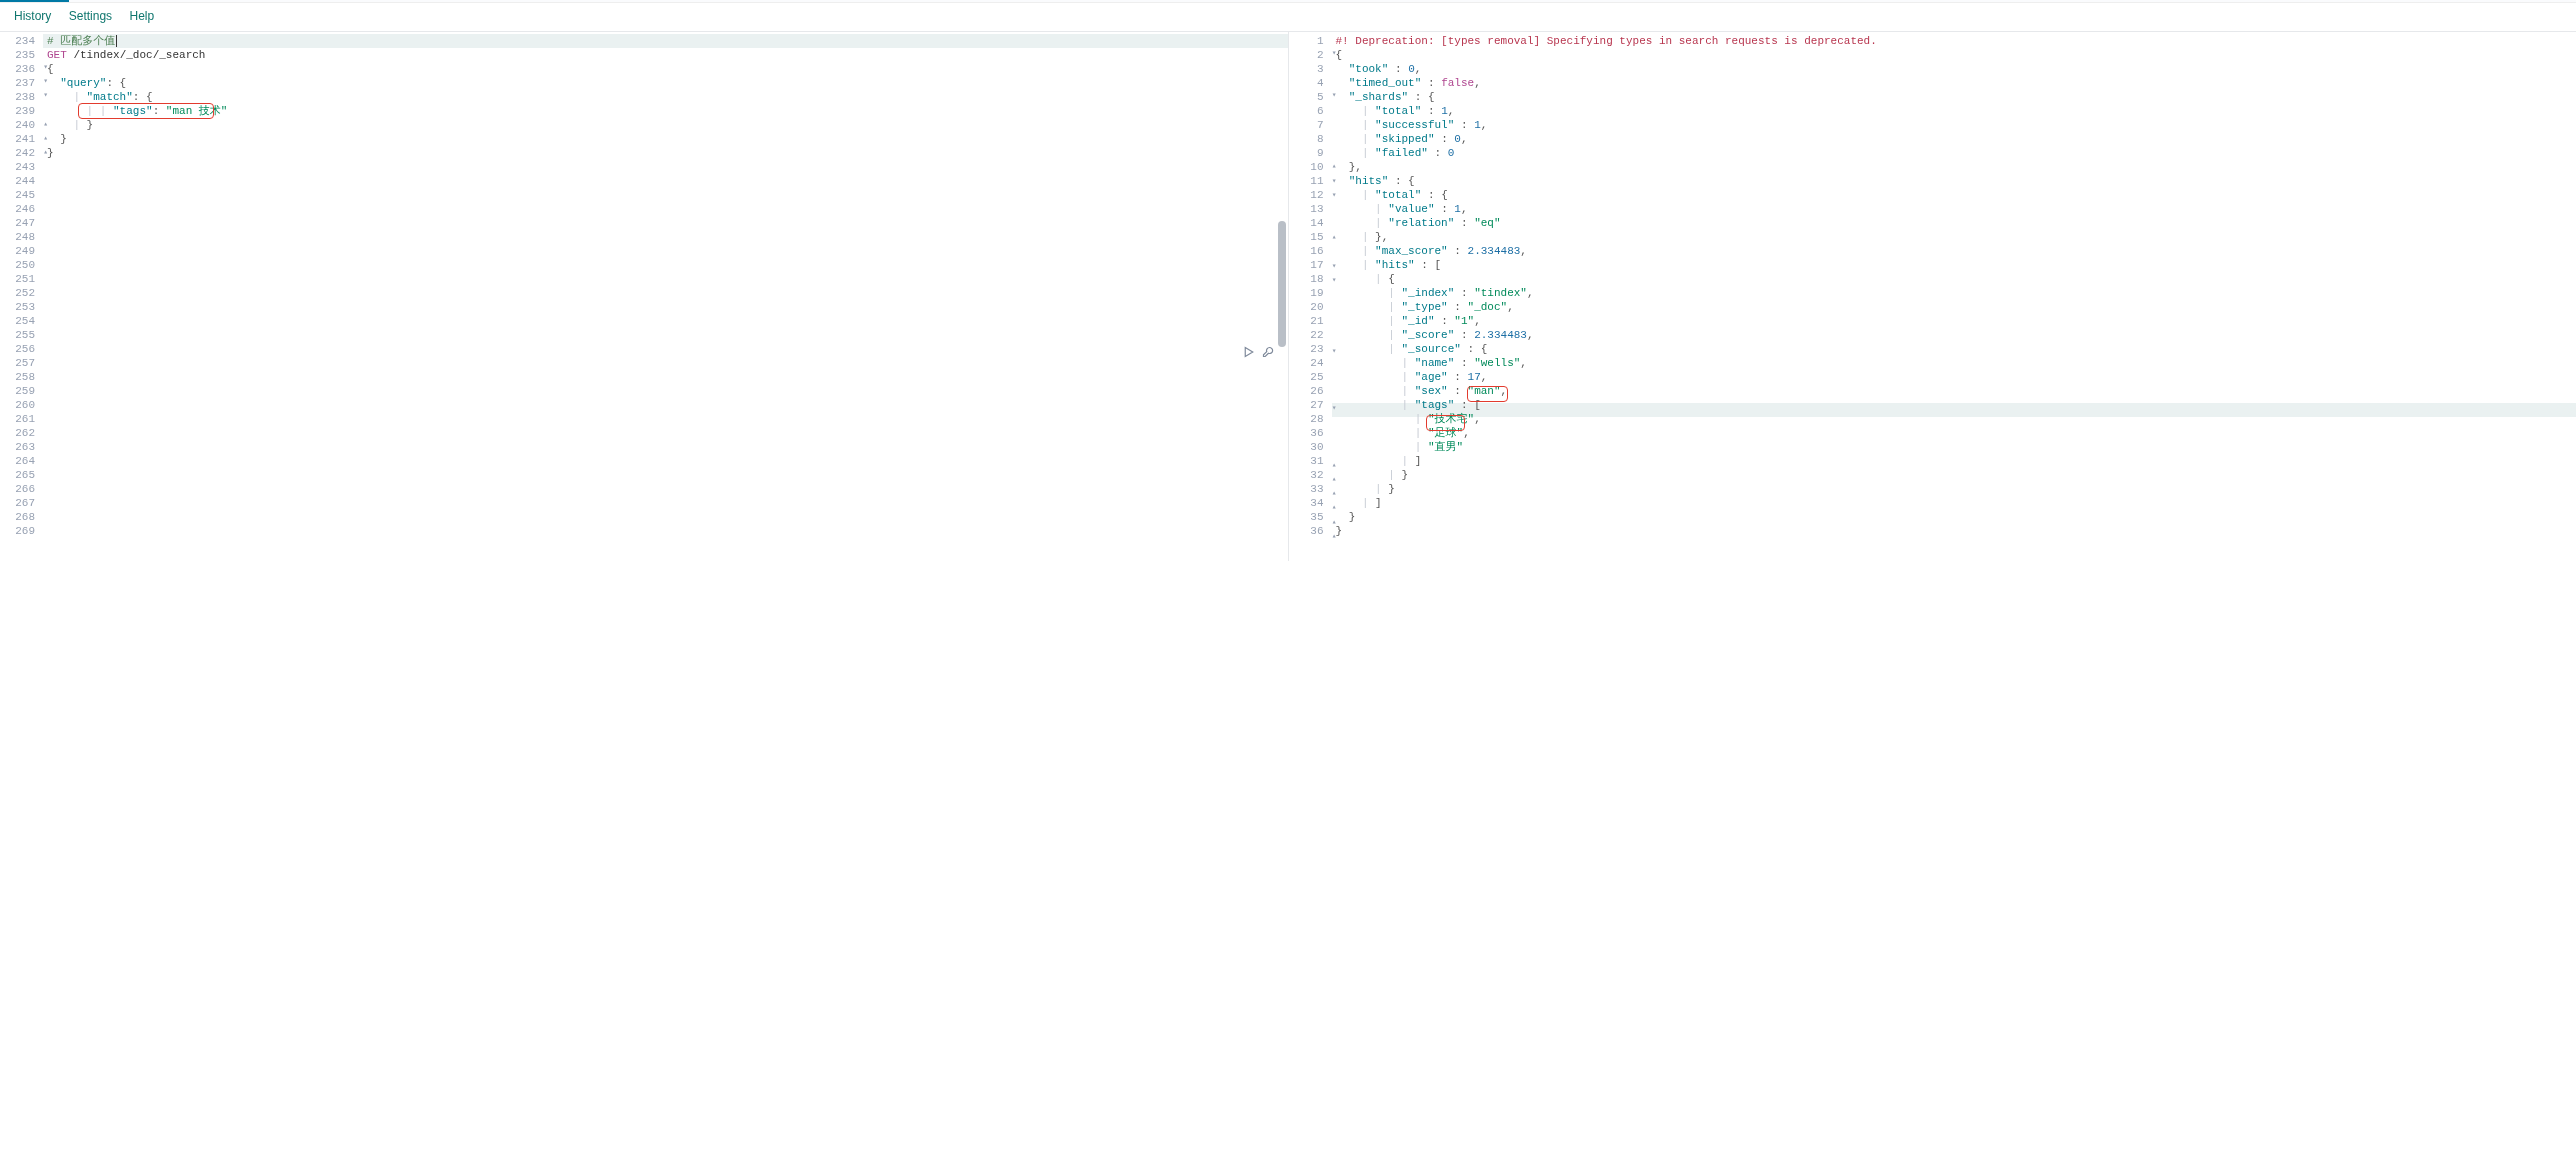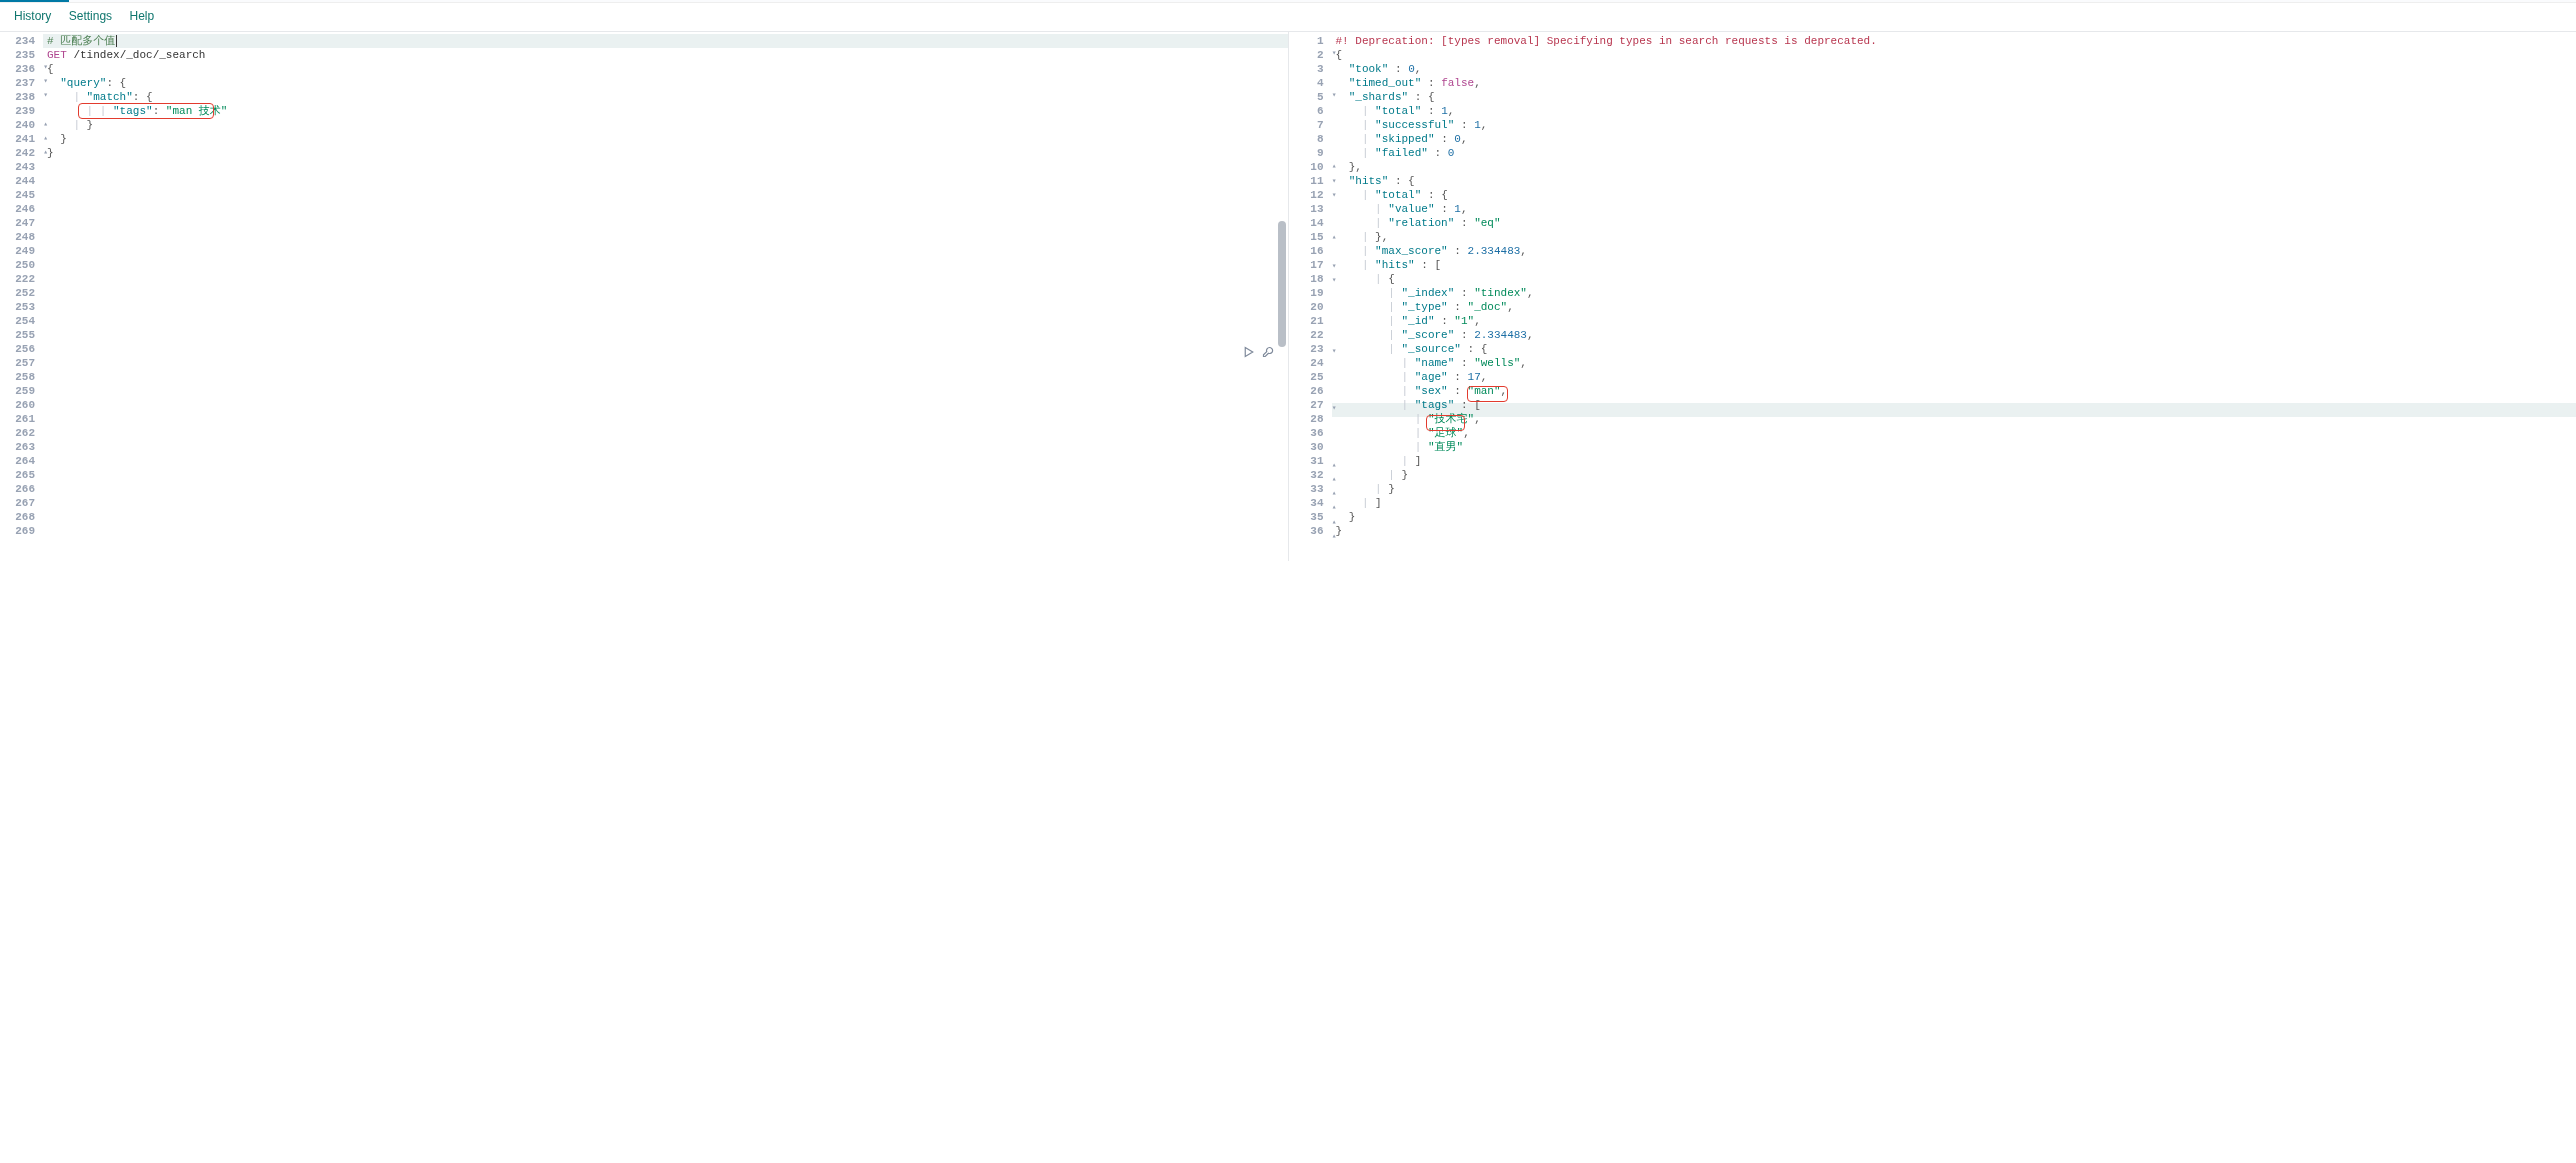--- a/index.html
+++ b/index.html
@@ -9,21 +9,21 @@
 .toptab { height:3.2px; background:#fafbfd; border-bottom:0.8px solid #eee; }
 .toptab::before { content:''; display:block; width:69px; height:2.4px; background:#0079a5; }
 
 .menubar { display:flex; gap:17.4px; padding:6.3px 14px 8px 14px; font-family:-apple-system,Helvetica,Arial,sans-serif; font-size:12px; color:#0f766e; border-bottom:0.8px solid #e6e8eb; }
 .menubar span { cursor:pointer; }
 
 .workspace { display:flex; height:529px; }
 .panel { position:relative; flex:1; overflow:hidden; background:#fff; }
 .panel-left { border-right:0.8px solid #e6e8eb; }
 
-.gutter { position:absolute; left:0; top:0; bottom:0; width:43px; text-align:right; padding-right:8px; color:#98a2b3; background:#fff; line-height:14px; padding-top:1.6px; user-select:none;font-weight:bold; }
+.gutter { position:absolute; left:0; top:0; bottom:0; width:43px; text-align:right; padding-right:8px; color:#98a2b3; background:#fff; line-height:14px; padding-top:1.6px; user-select:none; }
 .gutter div { height:14px; }
 .code { position:absolute; left:47px; right:0; top:0; bottom:0; line-height:14px; padding-top:1.6px; white-space:pre; }
 .code div { height:14px; }
 
 .hl-line { position:absolute; left:0; height:14px; background:#e6efef; opacity:.85; pointer-events:none; }
 .left-hl { right:0; }
 .right-hl { right:0; }
 
 .fold { position:absolute; width:9.5px; text-align:center; color:#98a2b3; cursor:pointer; font-size:8px; }
 .cm-comment { color:#4b7f52;margin-top:26px; }
@@ -71,21 +71,21 @@
         <div>241</div>
         <div>242</div>
         <div>243</div>
         <div>244</div>
         <div>245</div>
         <div>246</div>
         <div>247</div>
         <div>248</div>
         <div>249</div>
         <div>250</div>
-        <div>222</div>
+        <div>251</div>
         <div>252</div>
         <div>253</div>
         <div>254</div>
         <div>255</div>
         <div>256</div>
         <div>257</div>
         <div>258</div>
         <div>259</div>
         <div>260</div>
         <div>261</div>

